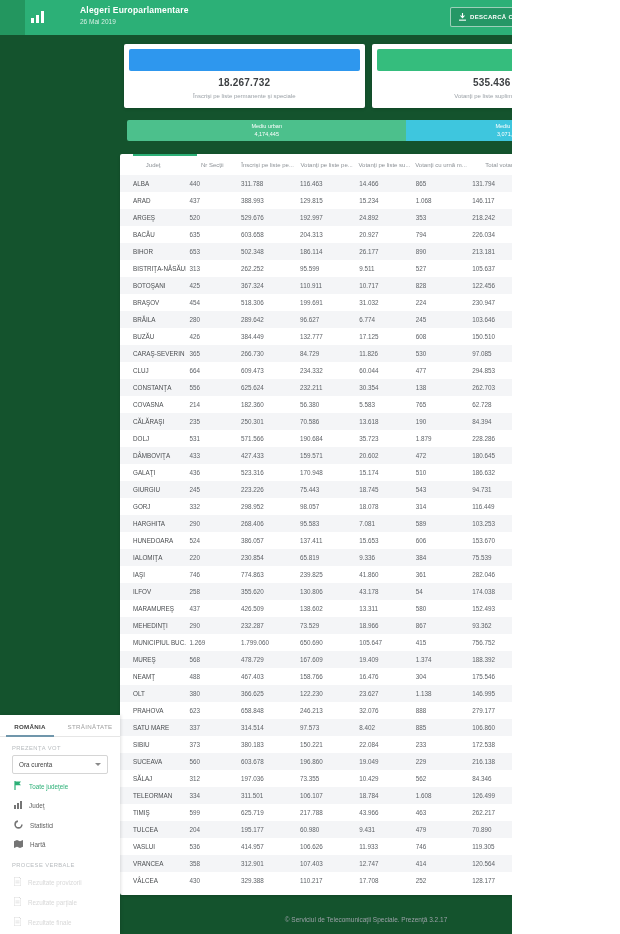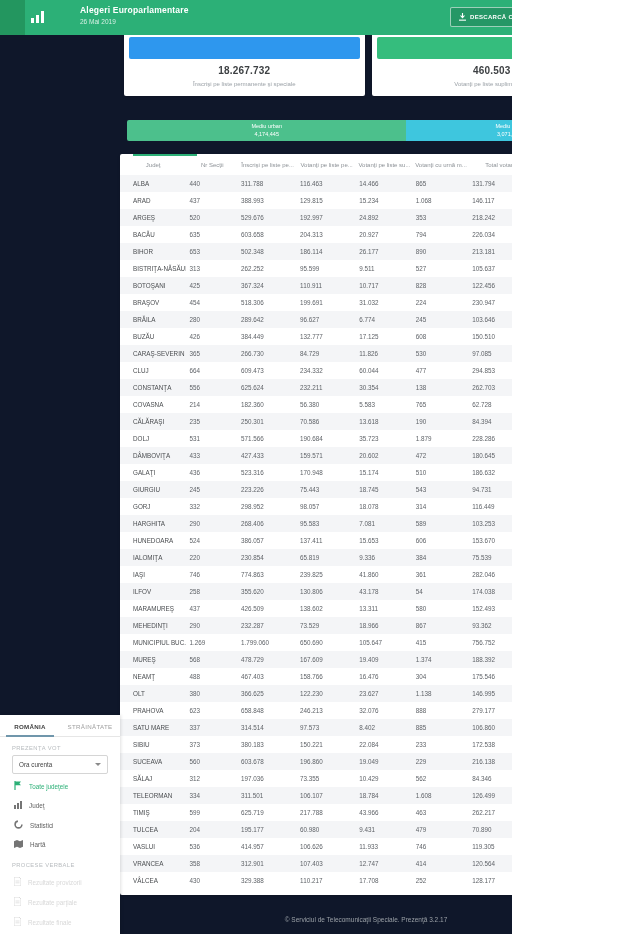--- a/index.html
+++ b/index.html
@@ -1,33 +1,33 @@
 <!DOCTYPE html>
 <html><head>
 <meta charset="utf-8">
 <style>
   html,body{margin:0;padding:0;}
-  .page{position:relative;width:512px;height:934px;background:#0f172a;overflow:hidden;
+  .page{position:relative;width:512px;height:934px;background:#14532d;overflow:hidden;
         font-family:"Liberation Sans",sans-serif;-webkit-font-smoothing:antialiased;}
 
   
   .topbar{position:absolute;top:0;left:0;width:620px;height:35px;background:#2cb077;z-index:5;}
   .logo-box{position:absolute;left:0;top:0;width:25px;height:35px;background:#23965f;}
   .logo-icon{position:absolute;left:31px;top:11px;}
   .titles{position:absolute;left:80px;top:5px;color:#fff;}
   .app-title{font-size:8.5px;font-weight:bold;letter-spacing:.2px;}
   .app-subtitle{font-size:6.5px;color:rgba(255,255,255,.8);margin-top:3px;}
   .topbar-actions{position:absolute;right:8px;top:7px;display:flex;gap:6px;}
   .topbar-btn{display:flex;align-items:center;gap:4px;height:20px;padding:0 8px;
       background:rgba(0,0,0,.14);border:1px solid rgba(255,255,255,.55);border-radius:2px;
       color:#fff;font-size:6px;font-weight:bold;letter-spacing:.3px;cursor:pointer;
       font-family:"Liberation Sans",sans-serif;}
 
   
-  .cards{position:absolute;left:124px;top:32px;width:488px;display:flex;gap:7px;align-items:flex-start;}
+  .cards{position:absolute;left:124px;top:44px;width:488px;display:flex;gap:7px;align-items:flex-start;}
   .card{flex:1 1 0;background:#fff;border-radius:2px;box-shadow:0 1px 3px rgba(0,0,0,.18);
         padding:5px 4px 7px 4px;text-align:center;}
   .card-strip{height:22px;border-radius:2px;margin:0 1px 6px 1px;}
   .card-value{font-size:10px;font-weight:bold;color:#3d4043;letter-spacing:.2px;}
   .card-label{font-size:6px;color:#9aa0a6;line-height:1.5;margin-top:4px;padding:0 2px;}
 
   
   .env-bar{position:absolute;left:127px;top:120px;width:485px;height:21px;display:flex;
            border-radius:2px;overflow:hidden;}
   .env{height:100%;display:flex;flex-direction:column;align-items:center;justify-content:center;
@@ -109,21 +109,21 @@
   </header>
 
   <section class="cards" id="cards">
       <div class="card">
         <div class="card-strip" style="background:#2e97ee"></div>
         <div class="card-value">18.267.732</div>
         <div class="card-label">Înscrişi pe liste permanente şi speciale</div>
       </div>
       <div class="card">
         <div class="card-strip" style="background:#35bd7d"></div>
-        <div class="card-value">460.503</div>
+        <div class="card-value">535.436</div>
         <div class="card-label">Votanţi pe liste suplimentare</div>
       </div>
     </section>
 
   <section class="env-bar">
     <div class="env" id="env-urban" style="width: 57.61%; background: rgb(76, 192, 140);">
       <div>Mediu urban</div>
       <div>4,174,445</div>
     </div>
     <div class="env" id="env-rural" style="width: 42.39%; background: rgb(62, 198, 222);">

